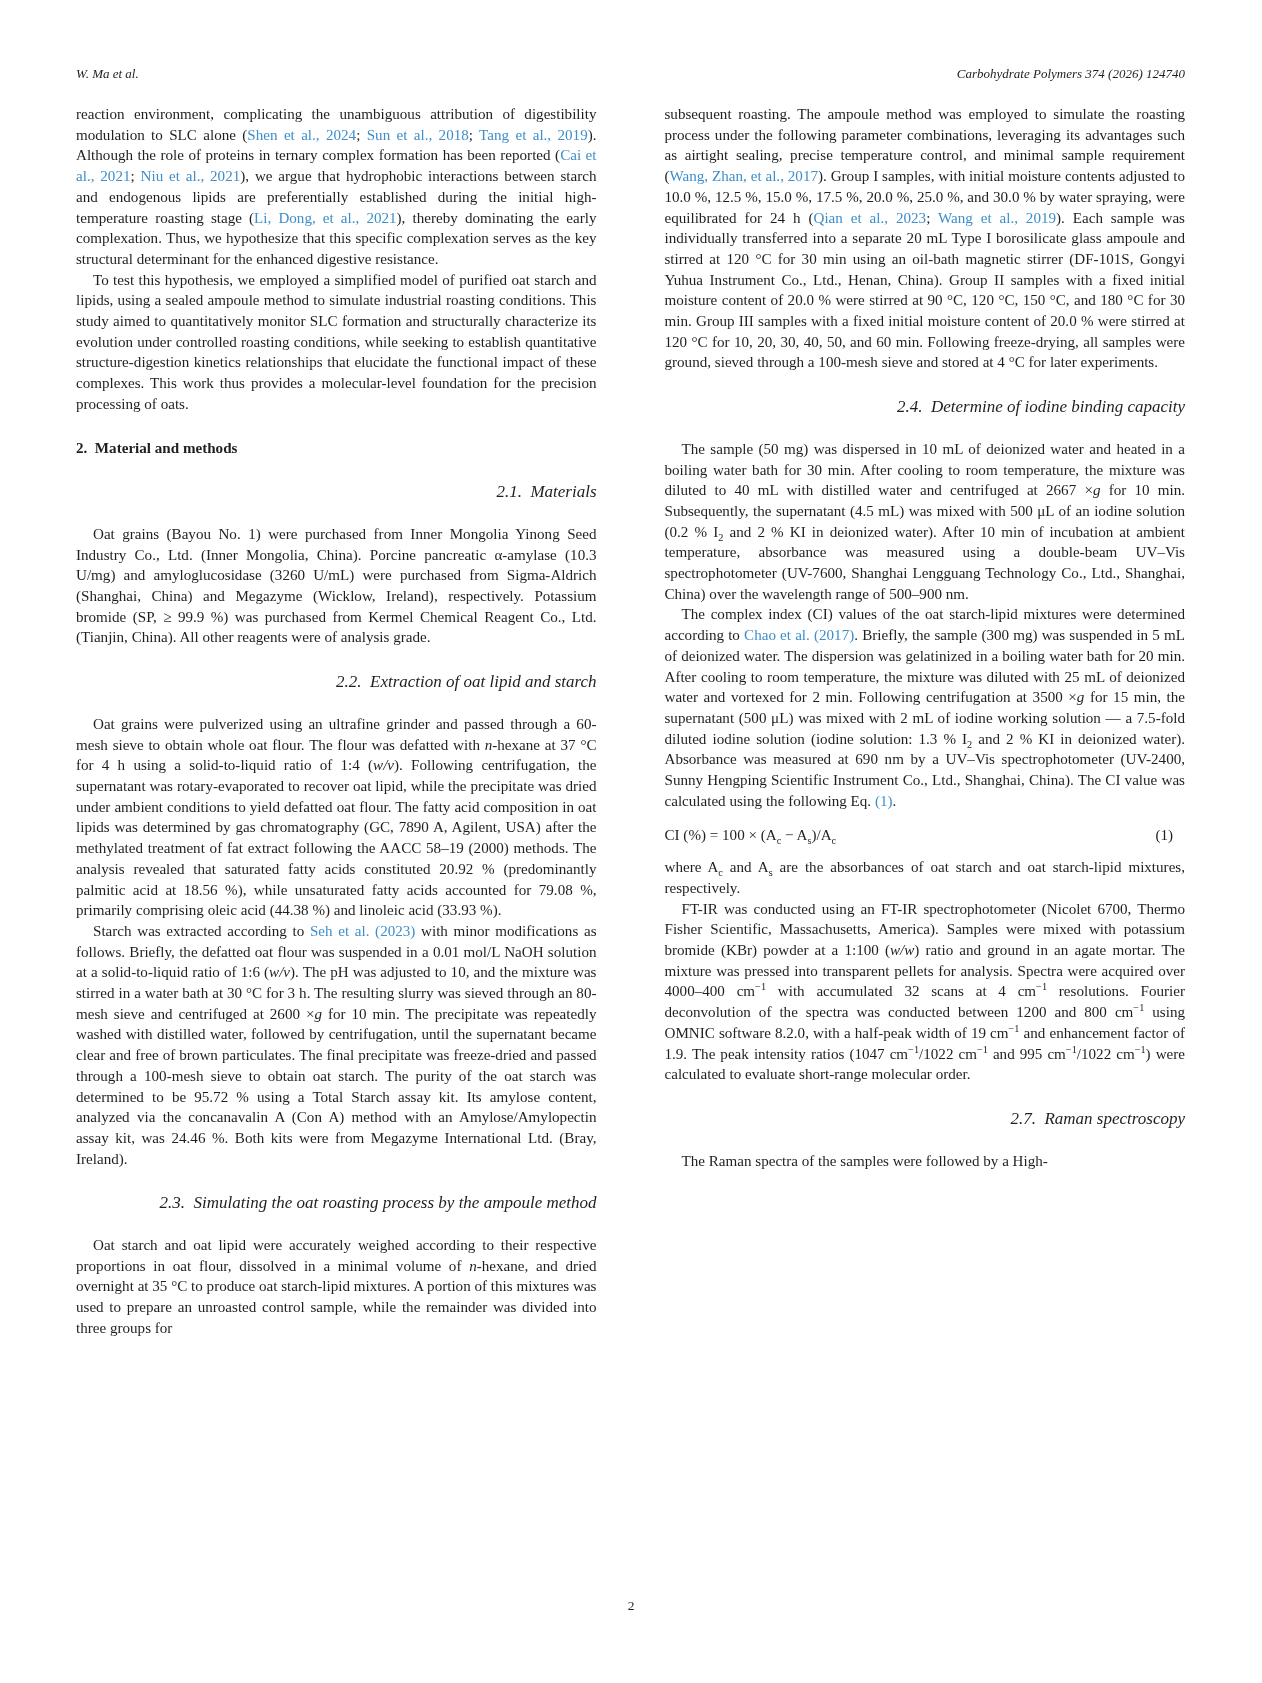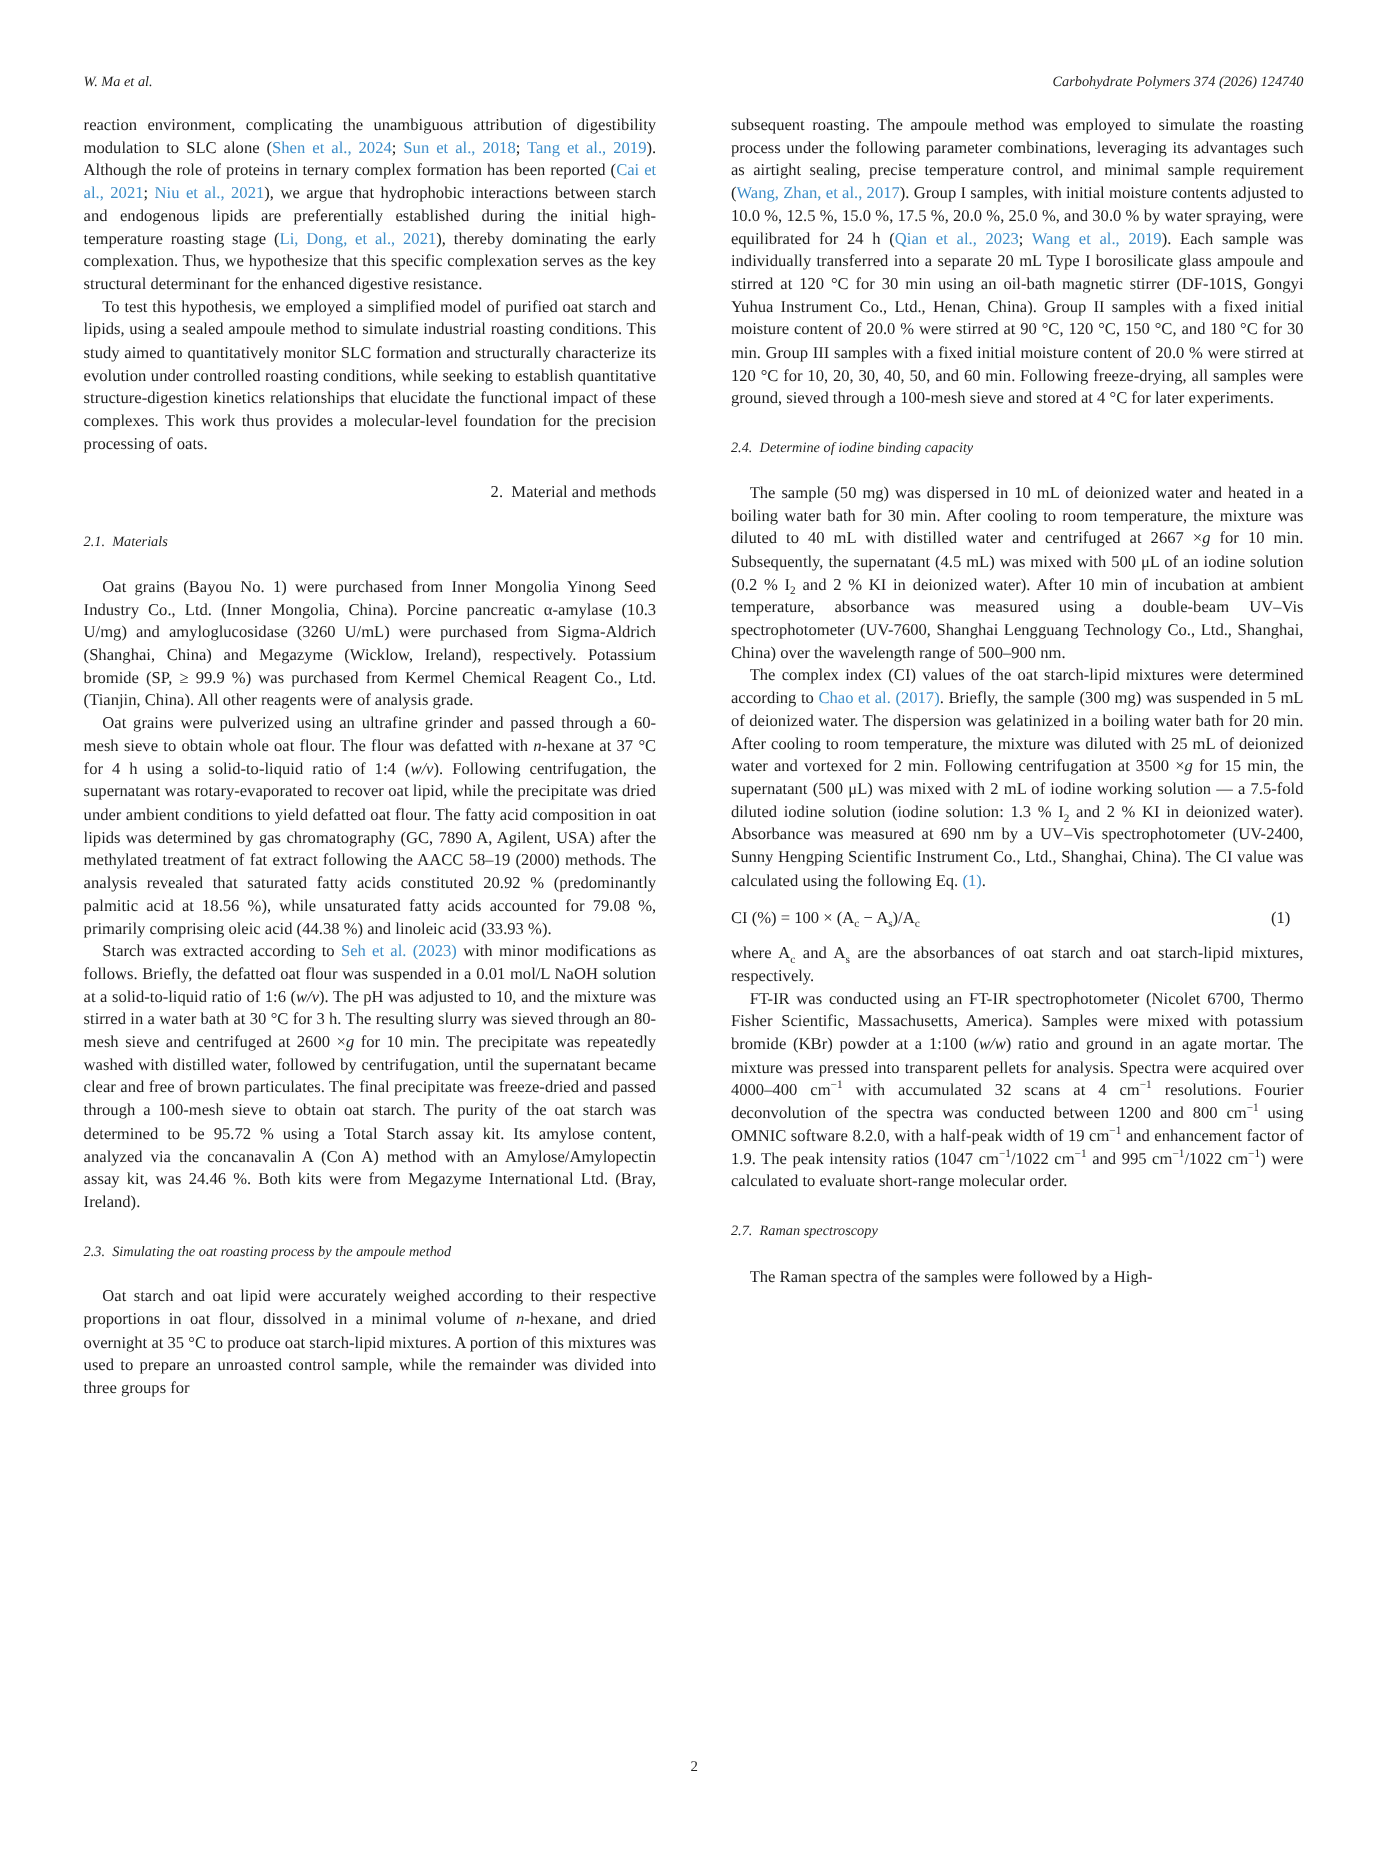--- a/index.html
+++ b/index.html
@@ -23,25 +23,25 @@
   }
   .col{
     flex:1;min-width:0;
     font-size:15.1px;line-height:20.7px;
     text-align:justify;
   }
   .col p{margin:0;text-indent:17px;}
   .col p.noindent{text-indent:0;}
   .col h2{
     font-size:15.1px;line-height:20.7px;
-    font-weight:normal;margin:23px 0 11px 0;text-align:right;
+    font-weight:bold;margin:23px 0 11px 0;text-align:left;
   }
   .col h3{
-    font-size:13px;line-height:20.7px;
-    font-weight:normal;font-style:italic;margin:24px 0 21px 0;text-align:left;
+    font-size:17px;line-height:20.7px;
+    font-weight:normal;font-style:italic;margin:24px 0 21px 0;text-align:right;
   }
   .cite{color:var(--cite,#3e8ec9);}
   .it{font-style:italic;}
   sub,sup{font-size:10.3px;line-height:0;}
   sup{vertical-align:super;}
   sub{vertical-align:sub;}
   .equation{
     display:flex;justify-content:space-between;align-items:flex-end;
     margin:13px 12px 12px 0;text-indent:0;
   }
@@ -60,20 +60,21 @@
     <span>Carbohydrate Polymers 374 (2026) 124740</span>
   </div>
 
   <div class="body-columns">
     <div class="col">
         <p class="noindent"><span>reaction environment, complicating the unambiguous attribution of digestibility modulation to SLC alone (</span><span class="cite">Shen et al., 2024</span><span>; </span><span class="cite">Sun et al., 2018</span><span>; </span><span class="cite">Tang et al., 2019</span><span>). Although the role of proteins in ternary complex formation has been reported (</span><span class="cite">Cai et al., 2021</span><span>; </span><span class="cite">Niu et al., 2021</span><span>), we argue that hydrophobic interactions between starch and endogenous lipids are preferentially established during the initial high-temperature roasting stage (</span><span class="cite">Li, Dong, et al., 2021</span><span>), thereby dominating the early complexation. Thus, we hypothesize that this specific complexation serves as the key structural determinant for the enhanced digestive resistance.</span></p>
         <p><span>To test this hypothesis, we employed a simplified model of purified oat starch and lipids, using a sealed ampoule method to simulate industrial roasting conditions. This study aimed to quantitatively monitor SLC formation and structurally characterize its evolution under controlled roasting conditions, while seeking to establish quantitative structure-digestion kinetics relationships that elucidate the functional impact of these complexes. This work thus provides a molecular-level foundation for the precision processing of oats.</span></p>
         <h2><span>2. Material and methods</span></h2>
         <h3><span>2.1. Materials</span></h3>
         <p><span>Oat grains (Bayou No. 1) were purchased from Inner Mongolia Yinong Seed Industry Co., Ltd. (Inner Mongolia, China). Porcine pancreatic α-amylase (10.3 U/mg) and amyloglucosidase (3260 U/mL) were purchased from Sigma-Aldrich (Shanghai, China) and Megazyme (Wicklow, Ireland), respectively. Potassium bromide (SP, ≥ 99.9 %) was purchased from Kermel Chemical Reagent Co., Ltd. (Tianjin, China). All other reagents were of analysis grade.</span></p>
+        <h3><span>2.2. Extraction of oat lipid and starch</span></h3>
         <p><span>Oat grains were pulverized using an ultrafine grinder and passed through a 60-mesh sieve to obtain whole oat flour. The flour was defatted with </span><span class="it">n</span><span>-hexane at 37 °C for 4 h using a solid-to-liquid ratio of 1:4 (</span><span class="it">w/v</span><span>). Following centrifugation, the supernatant was rotary-evaporated to recover oat lipid, while the precipitate was dried under ambient conditions to yield defatted oat flour. The fatty acid composition in oat lipids was determined by gas chromatography (GC, 7890 A, Agilent, USA) after the methylated treatment of fat extract following the AACC 58–19 (2000) methods. The analysis revealed that saturated fatty acids constituted 20.92 % (predominantly palmitic acid at 18.56 %), while unsaturated fatty acids accounted for 79.08 %, primarily comprising oleic acid (44.38 %) and linoleic acid (33.93 %).</span></p>
         <p><span>Starch was extracted according to </span><span class="cite">Seh et al. (2023)</span><span> with minor modifications as follows. Briefly, the defatted oat flour was suspended in a 0.01 mol/L NaOH solution at a solid-to-liquid ratio of 1:6 (</span><span class="it">w/v</span><span>). The pH was adjusted to 10, and the mixture was stirred in a water bath at 30 °C for 3 h. The resulting slurry was sieved through an 80-mesh sieve and centrifuged at 2600 ×</span><span class="it">g</span><span> for 10 min. The precipitate was repeatedly washed with distilled water, followed by centrifugation, until the supernatant became clear and free of brown particulates. The final precipitate was freeze-dried and passed through a 100-mesh sieve to obtain oat starch. The purity of the oat starch was determined to be 95.72 % using a Total Starch assay kit. Its amylose content, analyzed via the concanavalin A (Con A) method with an Amylose/Amylopectin assay kit, was 24.46 %. Both kits were from Megazyme International Ltd. (Bray, Ireland).</span></p>
         <h3><span>2.3. Simulating the oat roasting process by the ampoule method</span></h3>
         <p><span>Oat starch and oat lipid were accurately weighed according to their respective proportions in oat flour, dissolved in a minimal volume of </span><span class="it">n</span><span>-hexane, and dried overnight at 35 °C to produce oat starch-lipid mixtures. A portion of this mixtures was used to prepare an unroasted control sample, while the remainder was divided into three groups for</span></p>
       </div>
     <div class="col">
         <p class="noindent"><span>subsequent roasting. The ampoule method was employed to simulate the roasting process under the following parameter combinations, leveraging its advantages such as airtight sealing, precise temperature control, and minimal sample requirement (</span><span class="cite">Wang, Zhan, et al., 2017</span><span>). Group I samples, with initial moisture contents adjusted to 10.0 %, 12.5 %, 15.0 %, 17.5 %, 20.0 %, 25.0 %, and 30.0 % by water spraying, were equilibrated for 24 h (</span><span class="cite">Qian et al., 2023</span><span>; </span><span class="cite">Wang et al., 2019</span><span>). Each sample was individually transferred into a separate 20 mL Type I borosilicate glass ampoule and stirred at 120 °C for 30 min using an oil-bath magnetic stirrer (DF-101S, Gongyi Yuhua Instrument Co., Ltd., Henan, China). Group II samples with a fixed initial moisture content of 20.0 % were stirred at 90 °C, 120 °C, 150 °C, and 180 °C for 30 min. Group III samples with a fixed initial moisture content of 20.0 % were stirred at 120 °C for 10, 20, 30, 40, 50, and 60 min. Following freeze-drying, all samples were ground, sieved through a 100-mesh sieve and stored at 4 °C for later experiments.</span></p>
         <h3><span>2.4. Determine of iodine binding capacity</span></h3>
         <p><span>The sample (50 mg) was dispersed in 10 mL of deionized water and heated in a boiling water bath for 30 min. After cooling to room temperature, the mixture was diluted to 40 mL with distilled water and centrifuged at 2667 ×</span><span class="it">g</span><span> for 10 min. Subsequently, the supernatant (4.5 mL) was mixed with 500 μL of an iodine solution (0.2 % I</span><sub>2</sub><span> and 2 % KI in deionized water). After 10 min of incubation at ambient temperature, absorbance was measured using a double-beam UV–Vis spectrophotometer (UV-7600, Shanghai Lengguang Technology Co., Ltd., Shanghai, China) over the wavelength range of 500–900 nm.</span></p>
         <p><span>The complex index (CI) values of the oat starch-lipid mixtures were determined according to </span><span class="cite">Chao et al. (2017)</span><span>. Briefly, the sample (300 mg) was suspended in 5 mL of deionized water. The dispersion was gelatinized in a boiling water bath for 20 min. After cooling to room temperature, the mixture was diluted with 25 mL of deionized water and vortexed for 2 min. Following centrifugation at 3500 ×</span><span class="it">g</span><span> for 15 min, the supernatant (500 μL) was mixed with 2 mL of iodine working solution — a 7.5-fold diluted iodine solution (iodine solution: 1.3 % I</span><sub>2</sub><span> and 2 % KI in deionized water). Absorbance was measured at 690 nm by a UV–Vis spectrophotometer (UV-2400, Sunny Hengping Scientific Instrument Co., Ltd., Shanghai, China). The CI value was calculated using the following Eq. </span><span class="cite">(1)</span><span>.</span></p>

